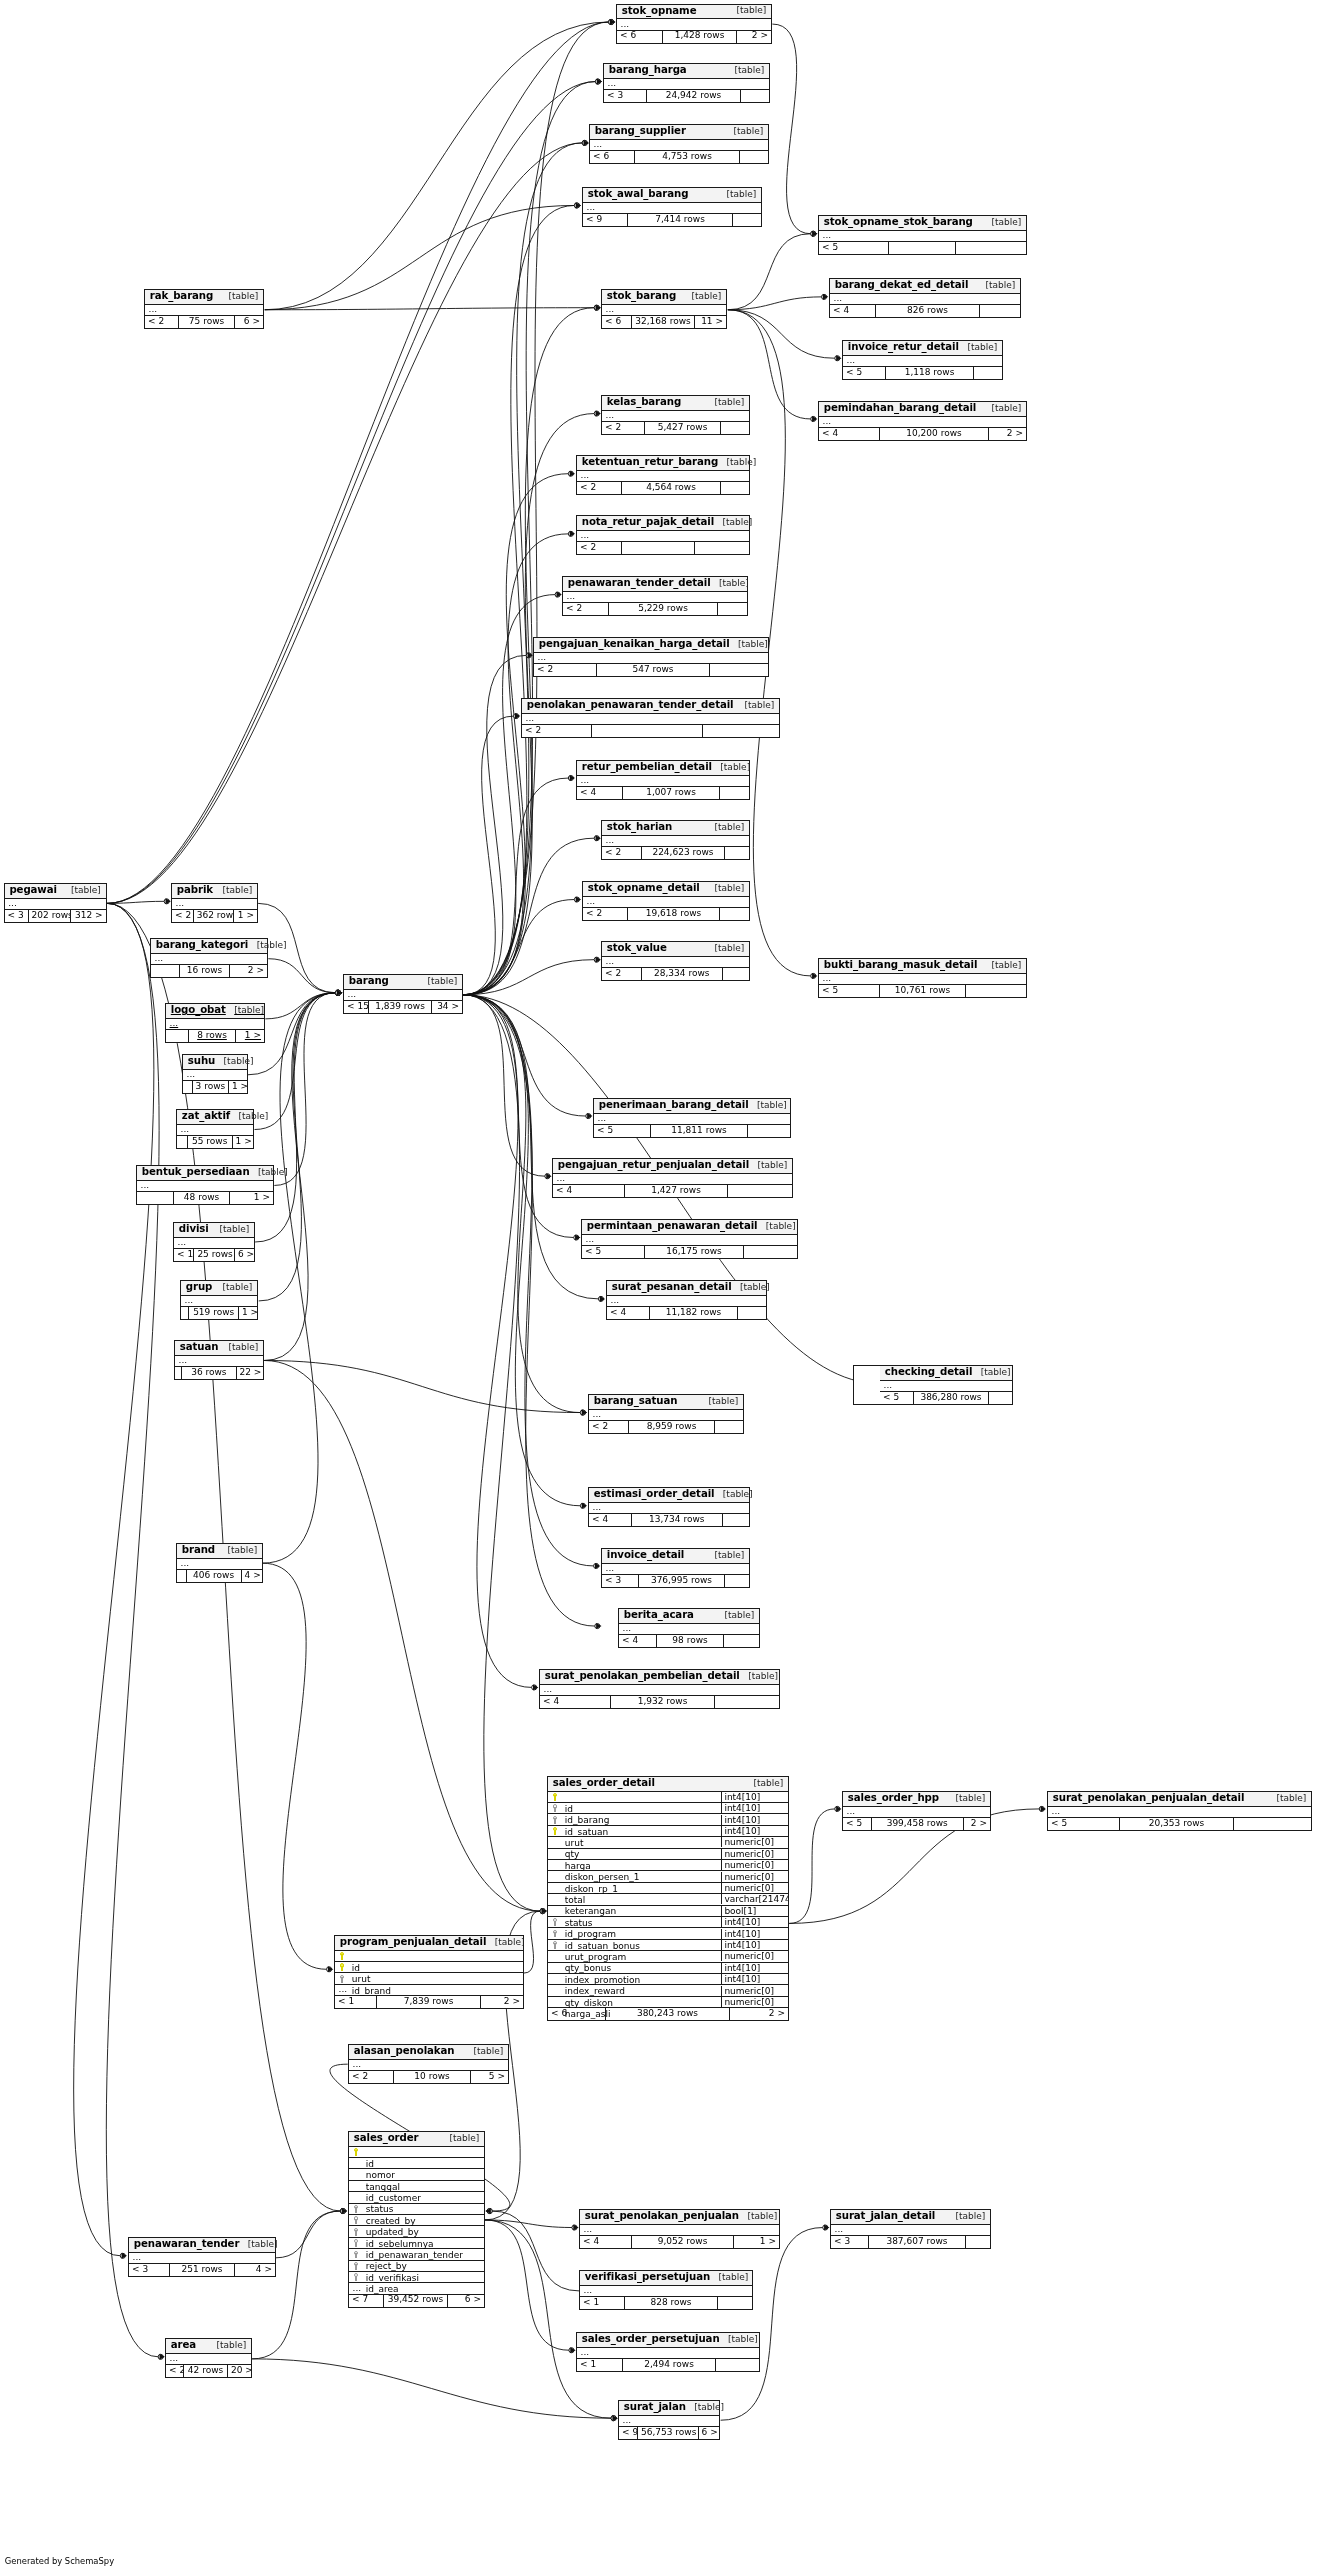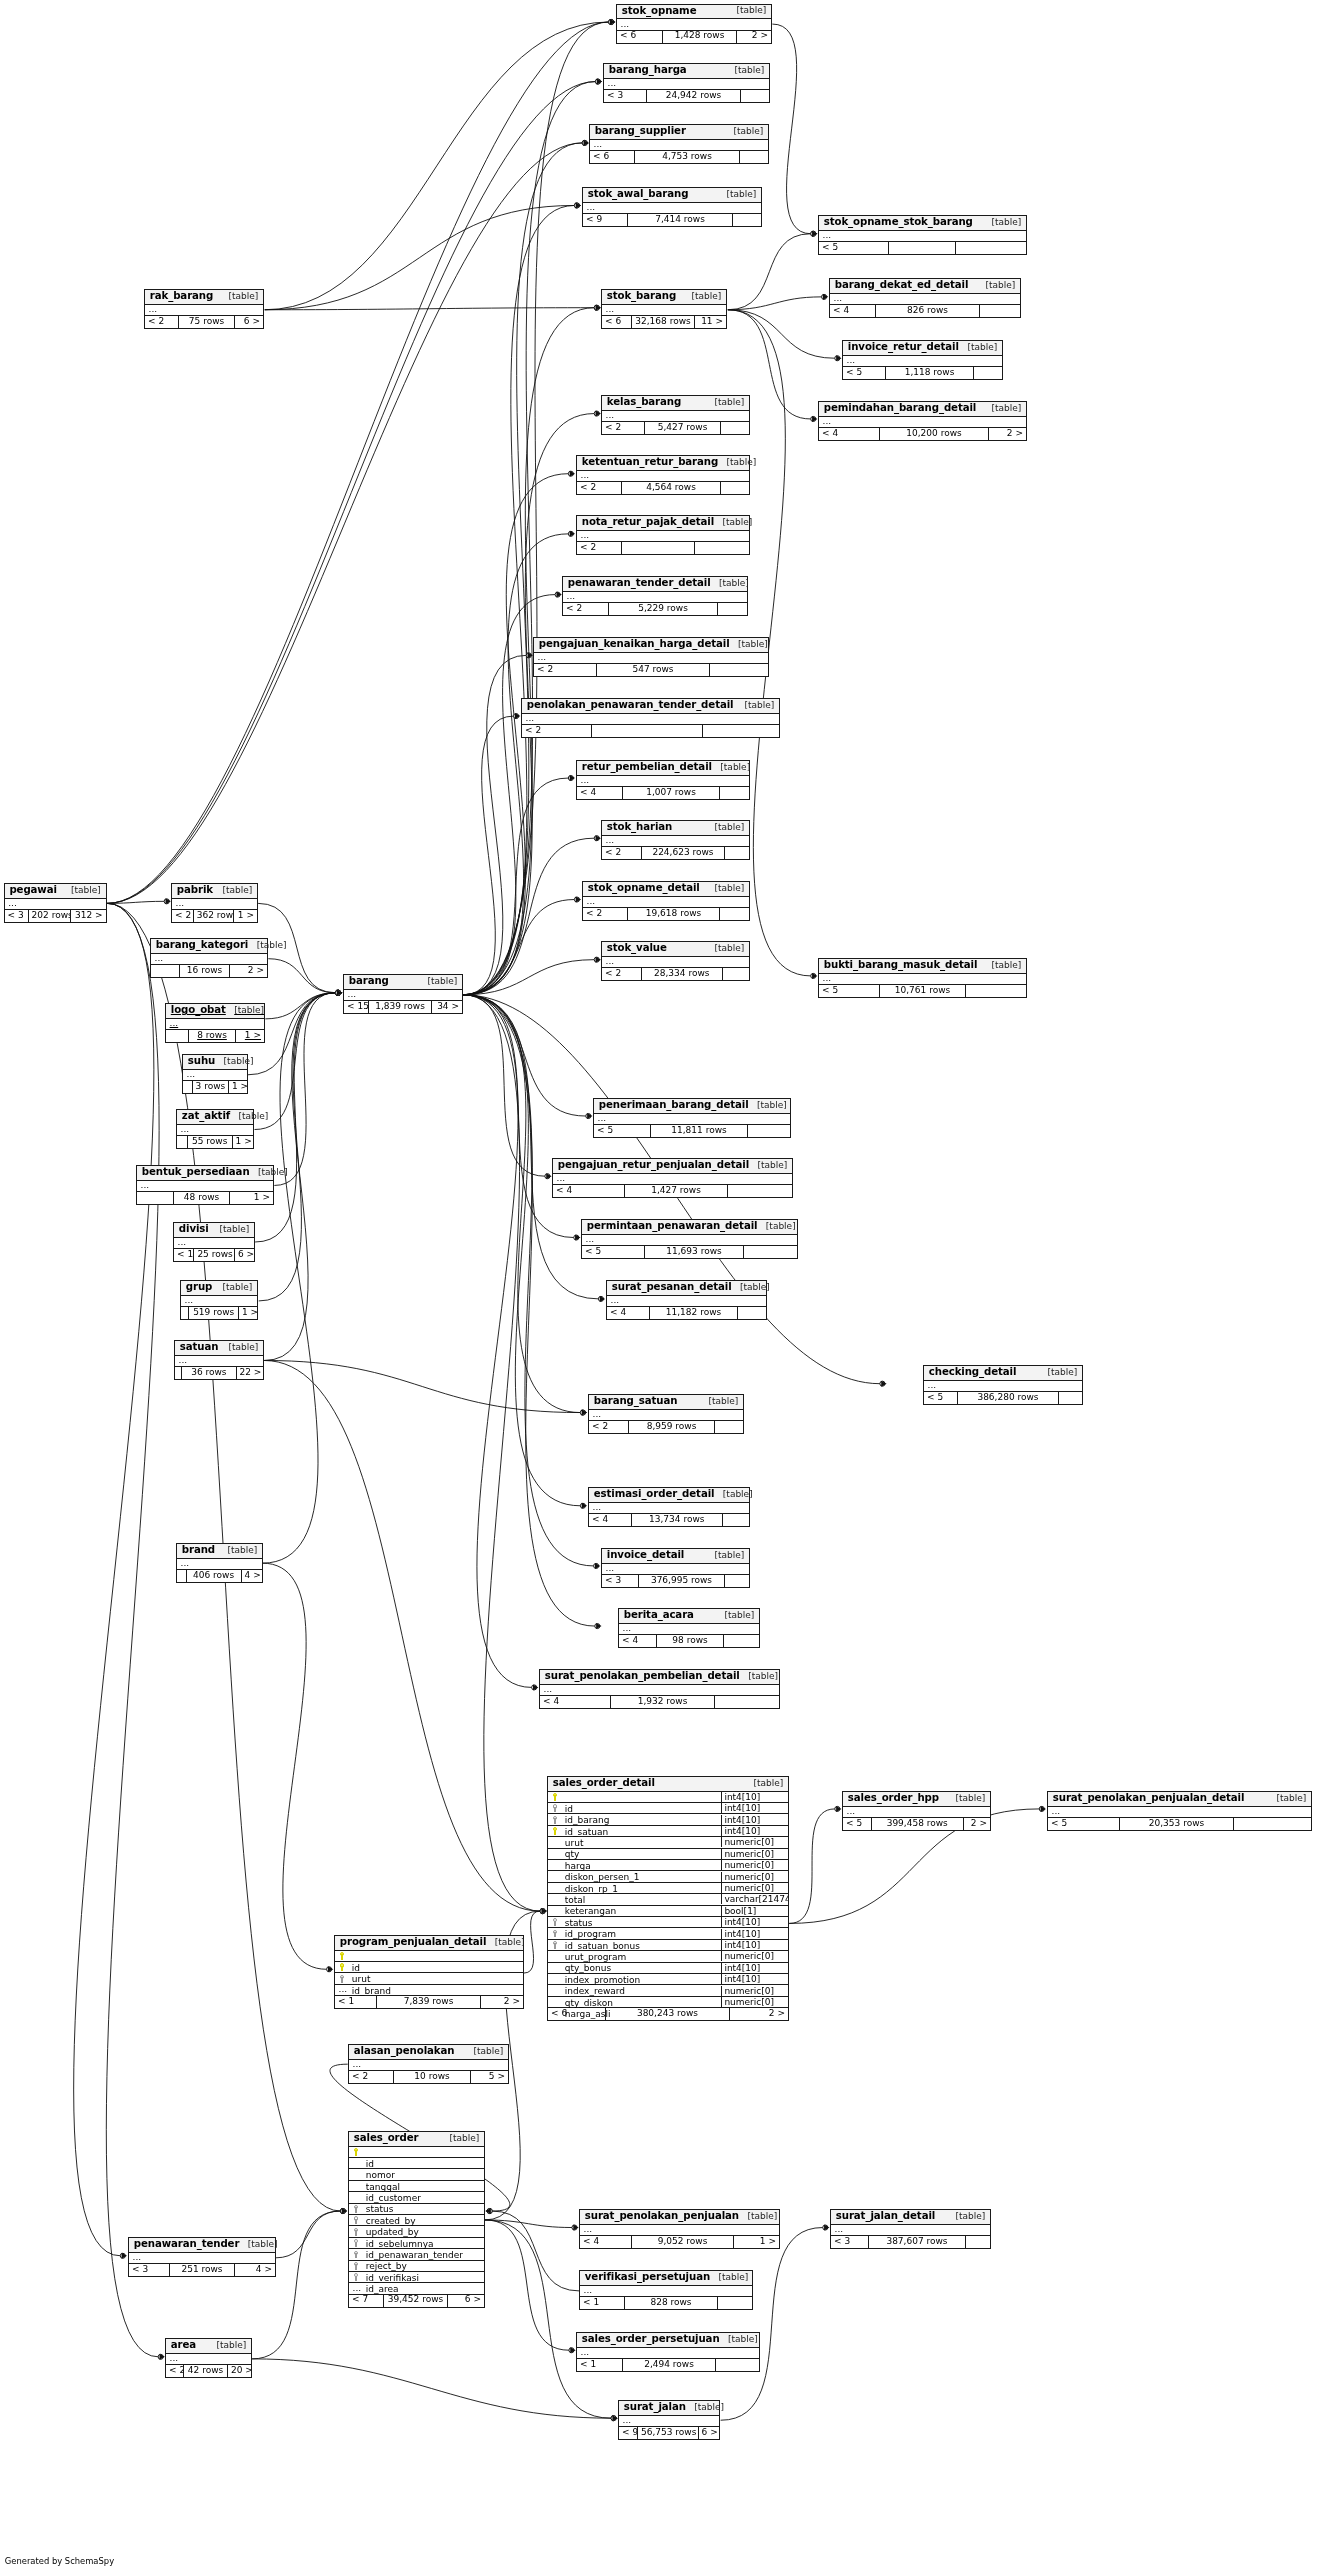--- a/index.html
+++ b/index.html
@@ -797,37 +797,37 @@
         </div>
       </div>
       <div class="tbl" style="left: 581px; top: 1219px; width: 217px;">
         <div class="hdr">
           <span class="nm">permintaan_penawaran_detail</span>
           <span class="tg">[table]</span>
         </div>
         <div class="ell">...</div>
         <div class="foot">
           <div class="c l" style="width: 63px; flex: 0 0 63px;">&lt; 5</div>
-          <div class="c m">11,693 rows</div>
+          <div class="c m">16,175 rows</div>
           <div class="c r" style="width: 53px; flex: 0 0 53px;"></div>
         </div>
       </div>
       <div class="tbl" style="left: 606px; top: 1280px; width: 161px;">
         <div class="hdr">
           <span class="nm">surat_pesanan_detail</span>
           <span class="tg">[table]</span>
         </div>
         <div class="ell">...</div>
         <div class="foot">
           <div class="c l" style="width: 43px; flex: 0 0 43px;">&lt; 4</div>
           <div class="c m">11,182 rows</div>
           <div class="c r" style="width: 28px; flex: 0 0 28px;"></div>
         </div>
       </div>
-      <div class="tbl" style="left: 923px; top: 1365px; width: 160px;">
+      <div class="tbl" style="left: 853px; top: 1365px; width: 160px; padding-left: 26px;">
         <div class="hdr">
           <span class="nm">checking_detail</span>
           <span class="tg">[table]</span>
         </div>
         <div class="ell">...</div>
         <div class="foot">
           <div class="c l" style="width: 34px; flex: 0 0 34px;">&lt; 5</div>
           <div class="c m">386,280 rows</div>
           <div class="c r" style="width: 23px; flex: 0 0 23px;"></div>
         </div>

